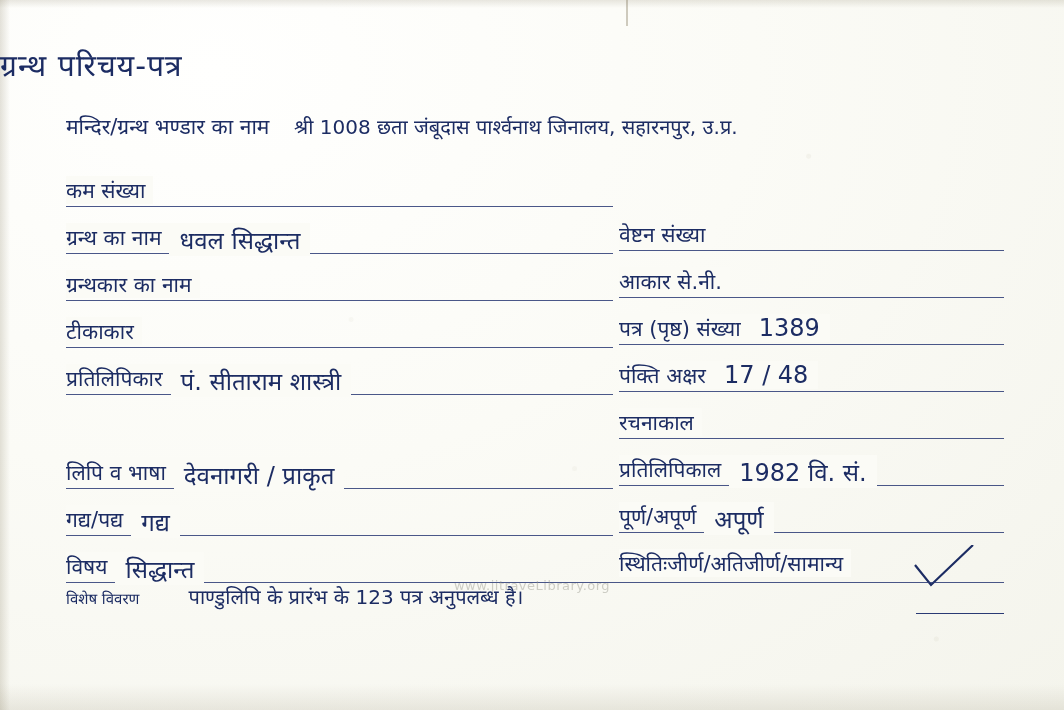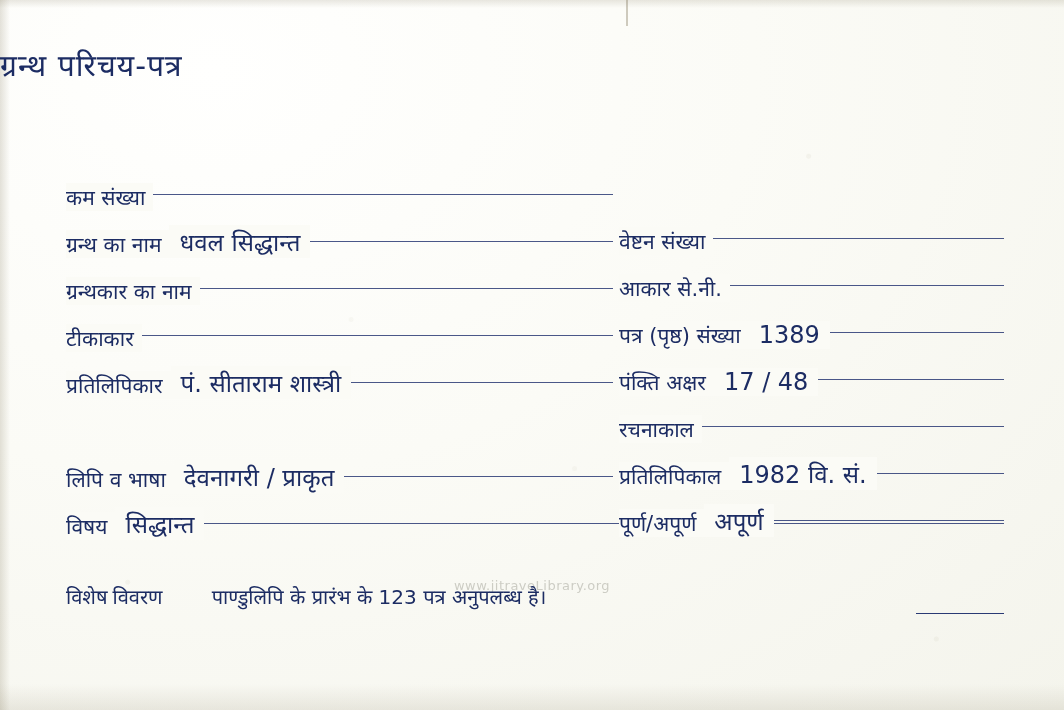--- a/index.html
+++ b/index.html
@@ -89,24 +89,24 @@
     top: 160px;
     left: 66px;
     width: 938px;
   }
   .row {
     position: relative;
     height: 47px;
   }
   .cell {
     position: absolute;
-    top: 4px;
+    top: 16px;
     height: 47px;
     display: flex;
-    align-items: flex-end;
+    align-items: flex-start;
     white-space: nowrap;
   }
   .cell.left  { left: 0;   width: 553px; }
   .cell.right { left: 553px; width: 385px; margin-top: 44px; }
 
   .label {
     font-size: 21px;
     color: #1c2c63;
     padding-right: 8px;
   }
@@ -145,21 +145,21 @@
     opacity: .85;
   }
 
   .last-row {
     position: absolute;
     top: 583px;
     left: 66px;
     width: 938px;
     height: 52px;
   }
-  .last-row .label { font-size: 20px; font-family: Liberation Serif, serif; }
+  .last-row .label { font-size: 15px; }
   .last-row .value { font-size: 20px; margin-top: 27px; }
   .last-row .rule-tail {
     position: absolute;
     right: 0;
     top: 30px;
     width: 88px;
     border-bottom: 1.6px solid #2a3a74;
   }
 
   .strike {
@@ -182,20 +182,24 @@
 <body>
 
 <div class="sheet">
   <div class="edge-top"></div>
   <div class="edge-left"></div>
   <div class="edge-bottom"></div>
   <div class="fold"></div>
 
   <div class="title">ग्रन्थ परिचय-पत्र</div>
 
+  <div class="name-line">
+    <span class="label ink">मन्दिर/ग्रन्थ भण्डार का नाम</span>
+    <span class="value ink">श्री 1008 छता जंबूदास पार्श्वनाथ जिनालय, सहारनपुर, उ.प्र.</span>
+  </div>
 
   <div class="rows">
 
     <div class="row">
       <div class="cell left">
         <div class="rule"></div>
         <span class="label ink mask">कम संख्या</span>
         <span class="value ink mask"></span>
       </div>
       <div class="cell right">
@@ -271,20 +275,34 @@
         <span class="label ink mask">लिपि व भाषा</span>
         <span class="value ink mask">देवनागरी / प्राकृत</span>
       </div>
       <div class="cell right">
         <div class="rule"></div>
         <span class="label ink mask">पूर्ण/अपूर्ण</span>
         <span class="value ink mask">अपूर्ण</span>
       </div>
     </div>
 
+    <div class="row">
+      <div class="cell left">
+        <div class="rule"></div>
+        <span class="label ink mask">गद्य/पद्य</span>
+        <span class="value ink mask">गद्य</span>
+      </div>
+      <div class="cell right">
+        <span class="label ink mask">स्थितिःजीर्ण/अतिजीर्ण/सामान्य</span>
+        <span class="value ink mask"></span>
+        <svg class="strike" width="70" height="46" viewBox="0 0 70 46" style="left:290px; top:-4px;">
+          <path d="M6 20 L22 40 L64 0" fill="none" stroke="#1c2c63" stroke-width="2.2"></path>
+        </svg>
+      </div>
+    </div>
 
     <div class="row">
       <div class="cell left">
         <div class="full-rule" style="right:-385px;"></div>
         <span class="label ink mask">विषय</span>
         <span class="value ink mask">सिद्धान्त</span>
       </div>
     </div>
   </div>
 

